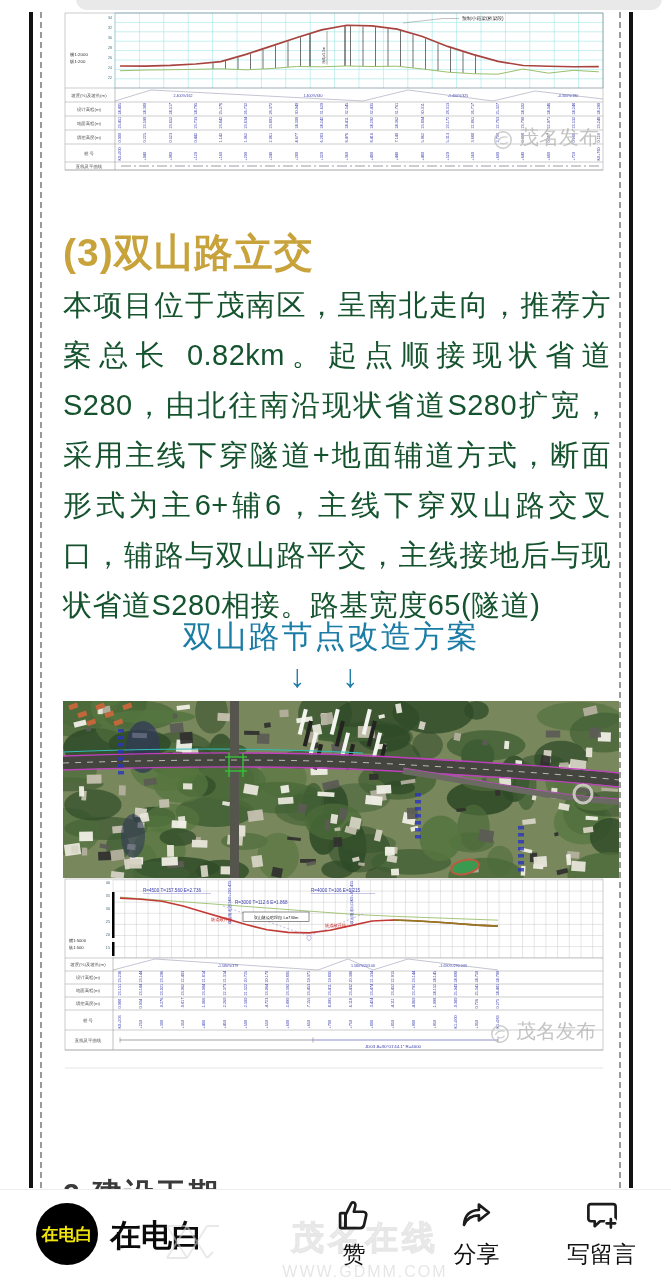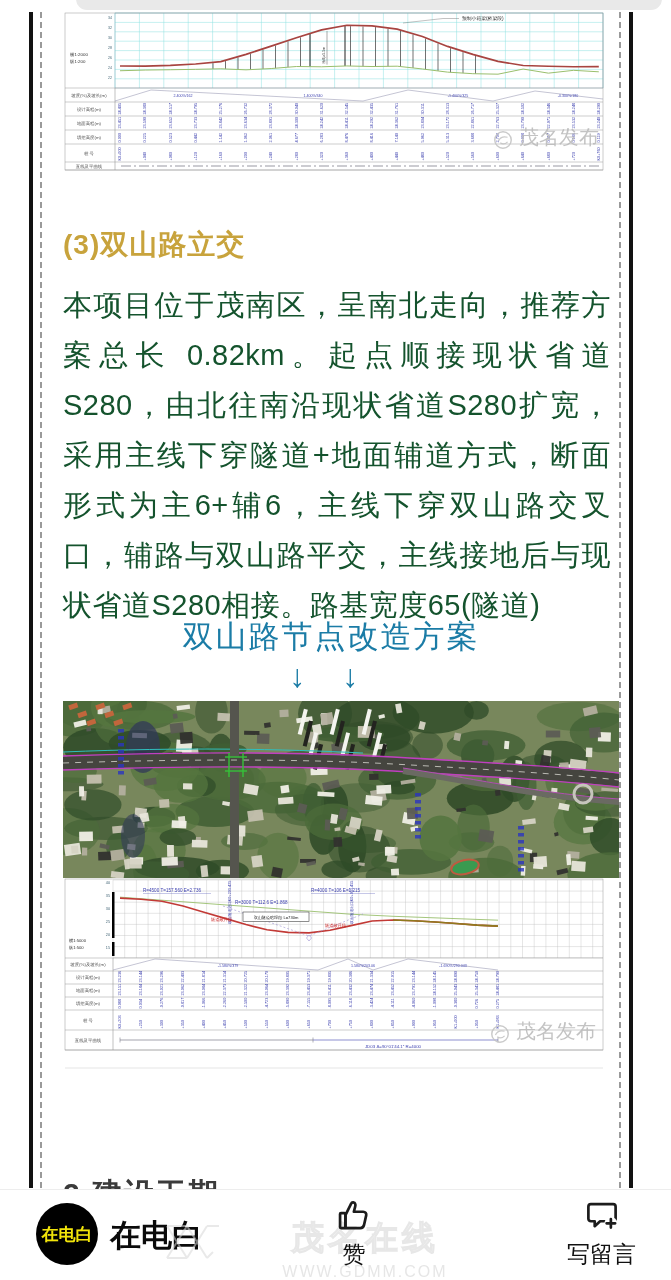--- a/index.html
+++ b/index.html
@@ -2,21 +2,21 @@
 <html><head>
 <meta charset="utf-8">
 <style>
   html,body{margin:0;padding:0;background:#fff;}
   body{width:671px;height:1280px;position:relative;overflow:hidden;
        font-family:"Liberation Sans","DejaVu Sans",sans-serif;}
   .abs{position:absolute;}
   .top-strip{left:76px;top:-12px;width:586px;height:22px;background:#e9e9e9;border-radius:11px;}
   .rail-black{width:4px;top:12px;height:1176px;background:#121212;}
   .rail-dash{width:0;top:12px;height:1176px;border-left:2px dashed #9a9a9a;}
-  .h-gold{left:63px;top:226px;font-size:28px;font-weight:bold;color:#C8A33C;letter-spacing:1px;}
+  .h-gold{left:63px;top:226px;font-size:39px;font-weight:bold;color:#C8A33C;letter-spacing:1px;}
   .para{left:63px;top:280px;width:548px;font-size:29px;line-height:50px;color:#14532d;
         text-align:justify;letter-spacing:.5px;}
   .h-blue{left:41px;top:616px;width:580px;text-align:center;font-size:31px;font-weight:normal;color:#1B7CA6;letter-spacing:2px;}
   .arrows{left:41px;top:658px;width:580px;text-align:center;color:#1B7CA6;font-size:32px;font-weight:bold;letter-spacing:14px;}
   .sat{left:63px;top:701px;width:556px;height:177px;background:#6a7f54;overflow:hidden;}
   .chartbox{background:#fff;}
   .wm{display:flex;align-items:flex-end;gap:5px;color:#b9b9b9;font-size:20px;white-space:nowrap;opacity:.85;}
   .partial{left:63px;top:1174px;width:420px;height:15px;overflow:hidden;font-size:30px;font-weight:bold;color:#3a3a3a;letter-spacing:2px;}
   .bar{left:0;top:1189px;width:671px;height:91px;background:#fff;border-top:1px solid #ededed;}
   .avatar{left:36px;top:13px;width:62px;height:62px;border-radius:50%;background:#000;
@@ -746,20 +746,26 @@
   <div class="abs actions">
     <div class="action">
       <svg viewBox="0 0 24 24" fill="none" stroke="#1c1c1c" stroke-width="1.7" stroke-linejoin="round" stroke-linecap="round">
         <rect x="3.2" y="10.2" width="3.4" height="9.4" rx="0.6"></rect>
         <path d="M6.6 11.4 L10.2 4.2 C10.6 3.0 12.4 3.1 12.8 4.4 C13.0 5.0 12.9 5.6 12.7 6.3 L11.9 9.3 L17.8 9.3 C19.2 9.3 20.0 10.3 19.7 11.6 L18.3 17.8 C18.0 19.0 17.2 19.6 16.0 19.6 L6.6 19.6 Z"></path>
       </svg>
       <span class="lbl">赞</span>
     </div>
     <div class="action">
       <svg viewBox="0 0 24 24" fill="none" stroke="#1c1c1c" stroke-width="1.7" stroke-linejoin="round" stroke-linecap="round">
+        <path d="M13.2 4.8 L19.5 9.8 L13.2 14.8 L13.2 11.6 C8.2 11.6 5.6 13.6 3.8 17.6 C4.2 11.2 7.6 8.4 13.2 8.2 Z"></path>
+      </svg>
+      <span class="lbl">分享</span>
+    </div>
+    <div class="action">
+      <svg viewBox="0 0 24 24" fill="none" stroke="#1c1c1c" stroke-width="1.7" stroke-linejoin="round" stroke-linecap="round">
         <path d="M5 4.5 h14 a1.6 1.6 0 0 1 1.6 1.6 v7.6 a1.6 1.6 0 0 1 -1.6 1.6 h-8.2 l-3.4 3.1 v-3.1 h-2.4 a1.6 1.6 0 0 1 -1.6 -1.6 v-7.6 a1.6 1.6 0 0 1 1.6 -1.6 z"></path>
         <circle cx="17.6" cy="16.6" r="4" fill="#ffffff" stroke="none"></circle>
         <path d="M17.6 13.9 v5.4 M14.9 16.6 h5.4"></path>
       </svg>
       <span class="lbl">写留言</span>
     </div>
   </div>
 </div>
 
 </body></html>

